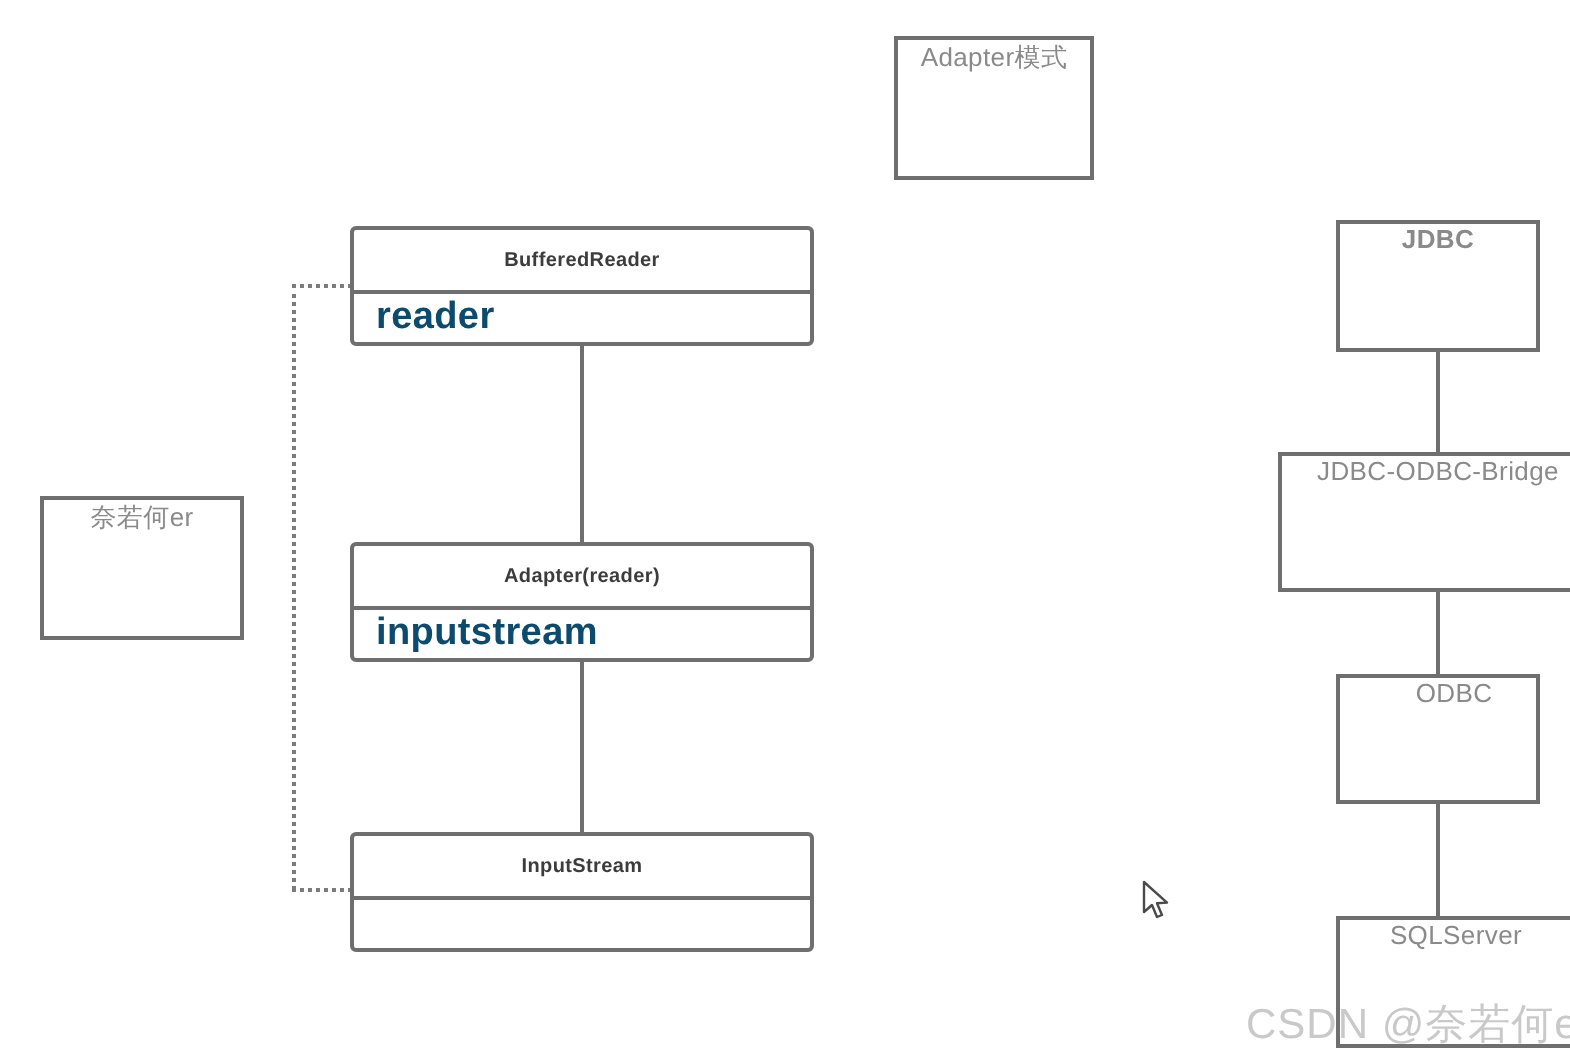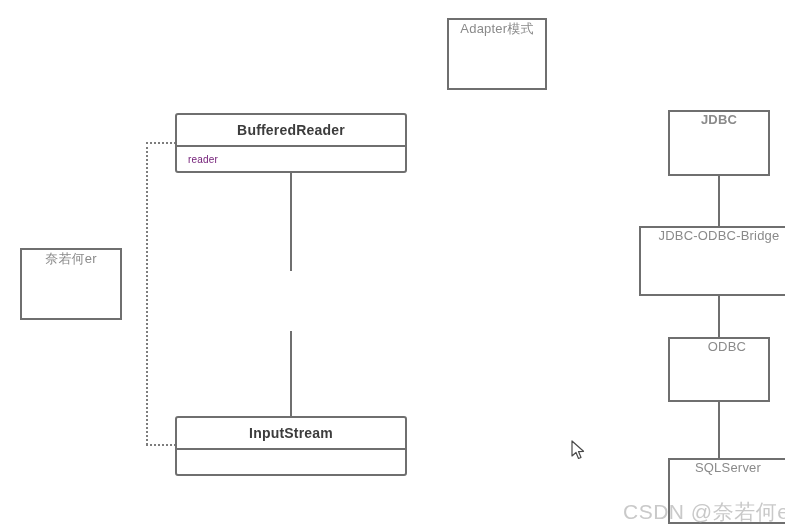--- a/index.html
+++ b/index.html
@@ -41,33 +41,34 @@
     border-radius: 3px;
     display: flex;
     flex-direction: column;
   }
   .uml-title {
     flex: 0 0 30px;
     display: flex;
     align-items: center;
     justify-content: center;
     font-weight: bold;
-    font-size: 14px;
+    font-size: 10px;
     color: #3c3c3c;
     border-bottom: 2px solid #6f6f6f;
     letter-spacing: .2px;
   }
   .uml-row {
     flex: 1 1 auto;
     display: flex;
     align-items: center;
     padding-left: 11px;
-    font-size: 10px;
-    color: #701a75;
+    font-size: 19px;
+    color: #0c4a6e;
     letter-spacing: .2px;
+    font-weight: bold;
   }
 
   
   .vline {
     position: absolute;
     width: 2px;
     background: #6f6f6f;
   }
   .dotted-v {
     position: absolute;
@@ -114,20 +115,24 @@
   <div class="dotted-h" style="left:146px; top:444px; width:30px;"></div>
 
   <div class="vline" style="left:290px; top:173px; height:98px;"></div>
   <div class="vline" style="left:290px; top:331px; height:85px;"></div>
 
   <div class="uml" style="left:175px; top:113px; width:232px; height:60px;">
     <div class="uml-title">BufferedReader</div>
     <div class="uml-row">reader</div>
   </div>
 
+  <div class="uml" style="left:175px; top:271px; width:232px; height:60px;">
+    <div class="uml-title">Adapter(reader)</div>
+    <div class="uml-row">inputstream</div>
+  </div>
 
   <div class="uml" style="left:175px; top:416px; width:232px; height:60px;">
     <div class="uml-title">InputStream</div>
   </div>
 
   <div class="vline" style="left:718px; top:175px; height:52px;"></div>
   <div class="vline" style="left:718px; top:295px; height:43px;"></div>
   <div class="vline" style="left:718px; top:401px; height:58px;"></div>
 
   <div class="box" style="left:668px; top:110px; width:102px; height:66px;font-weight:bold;">

